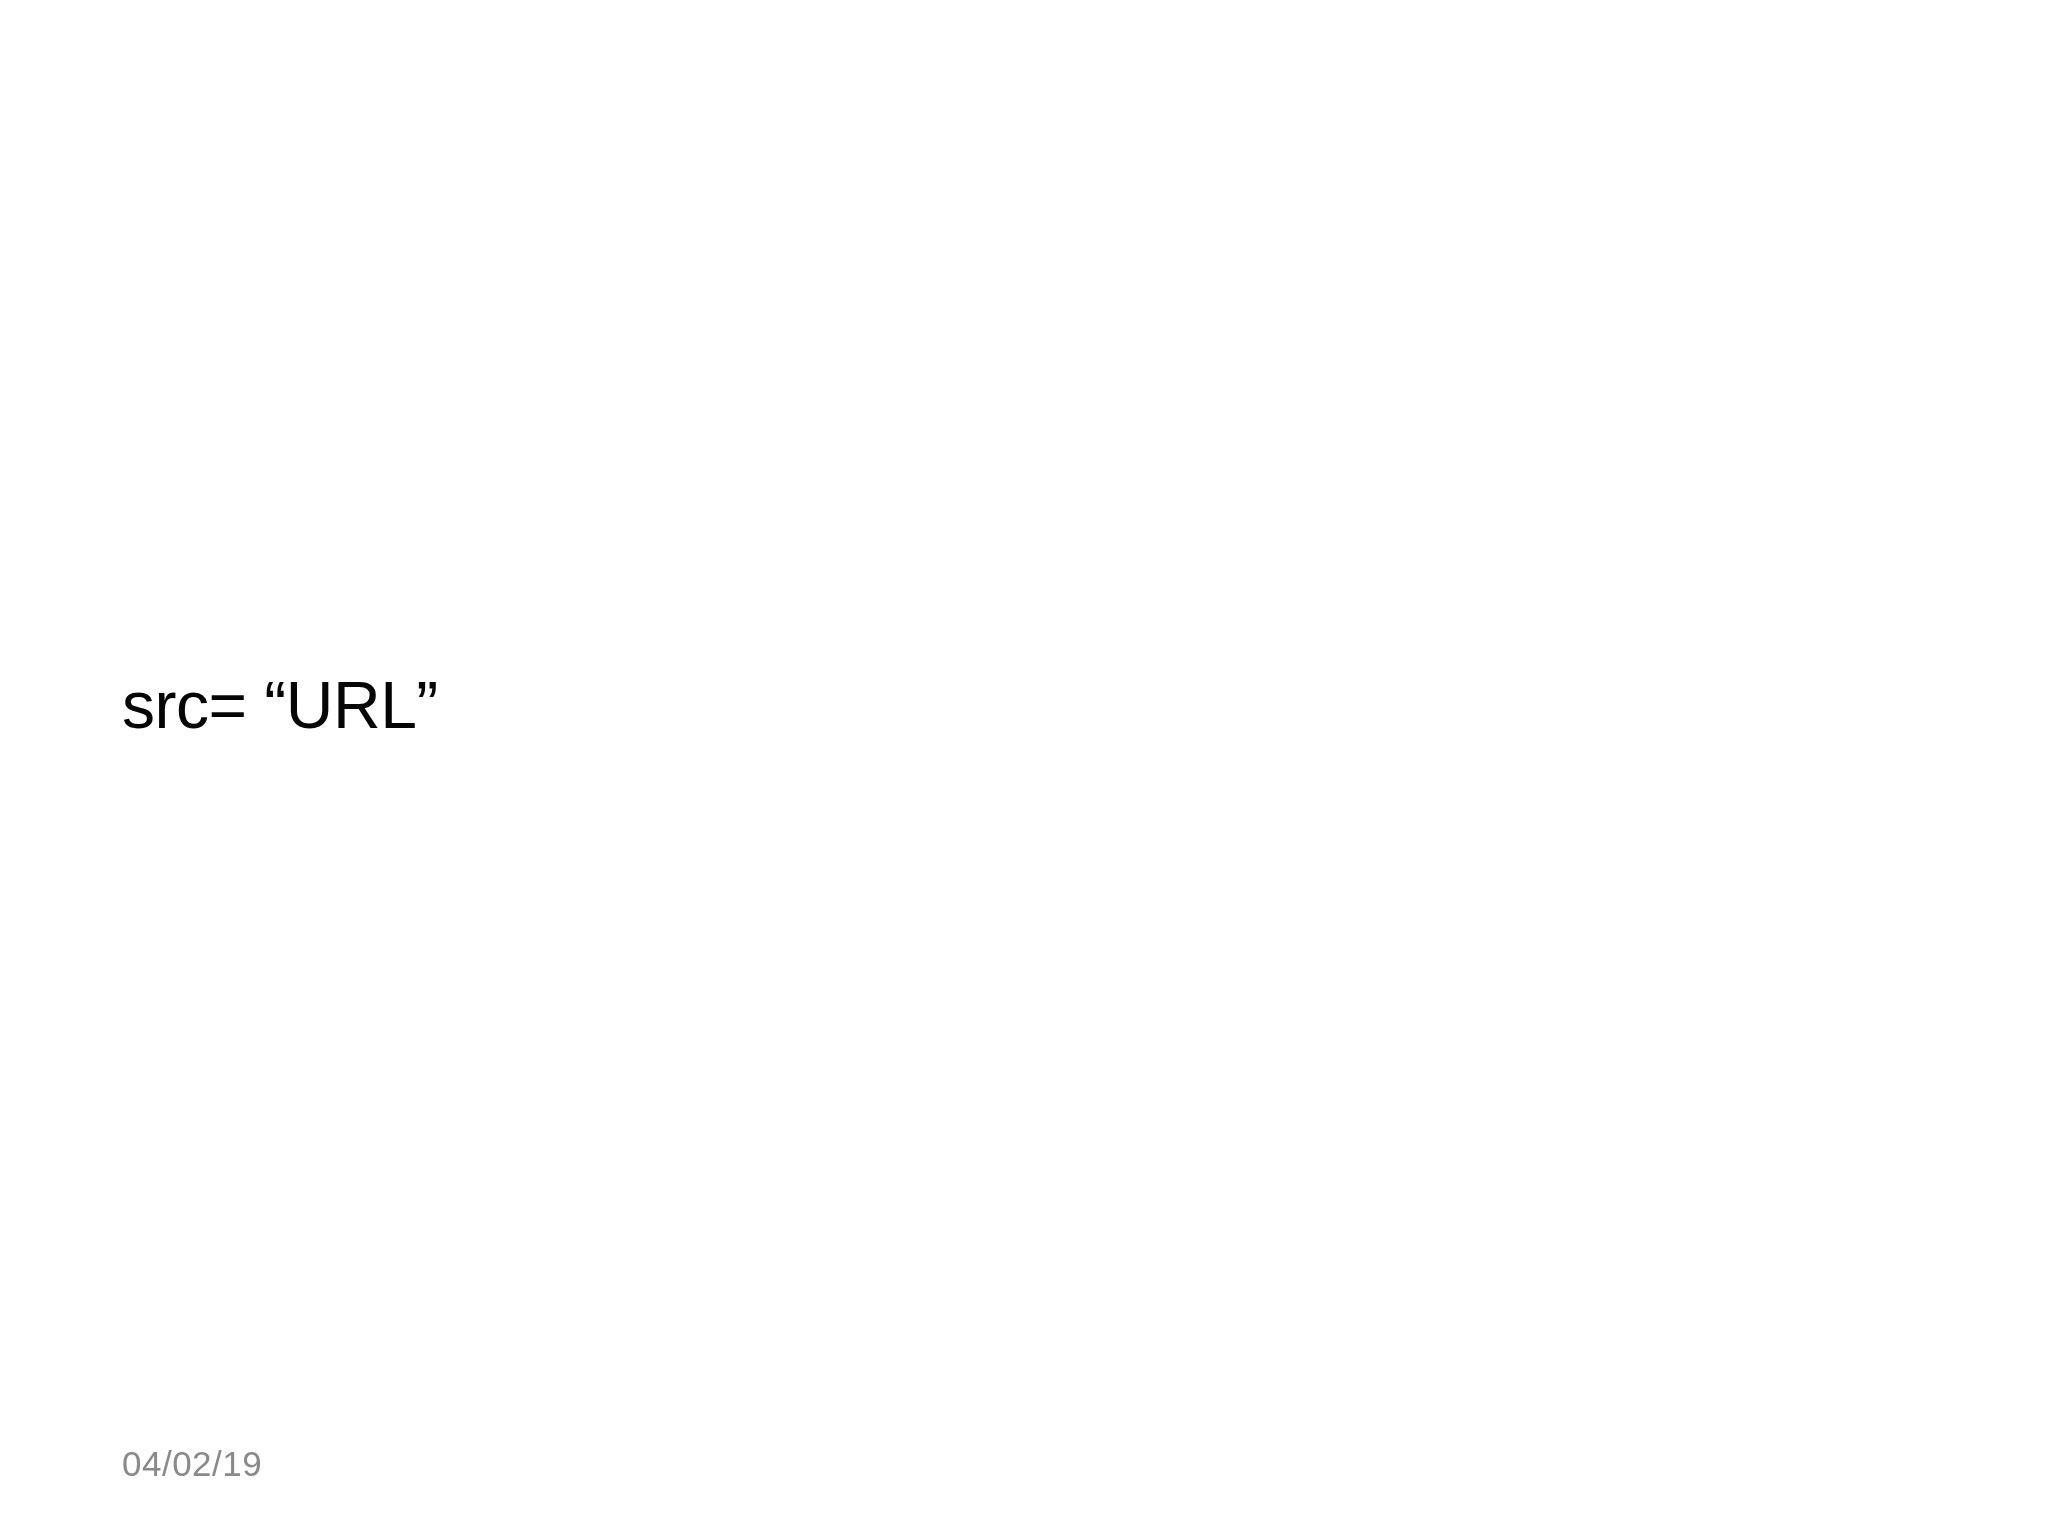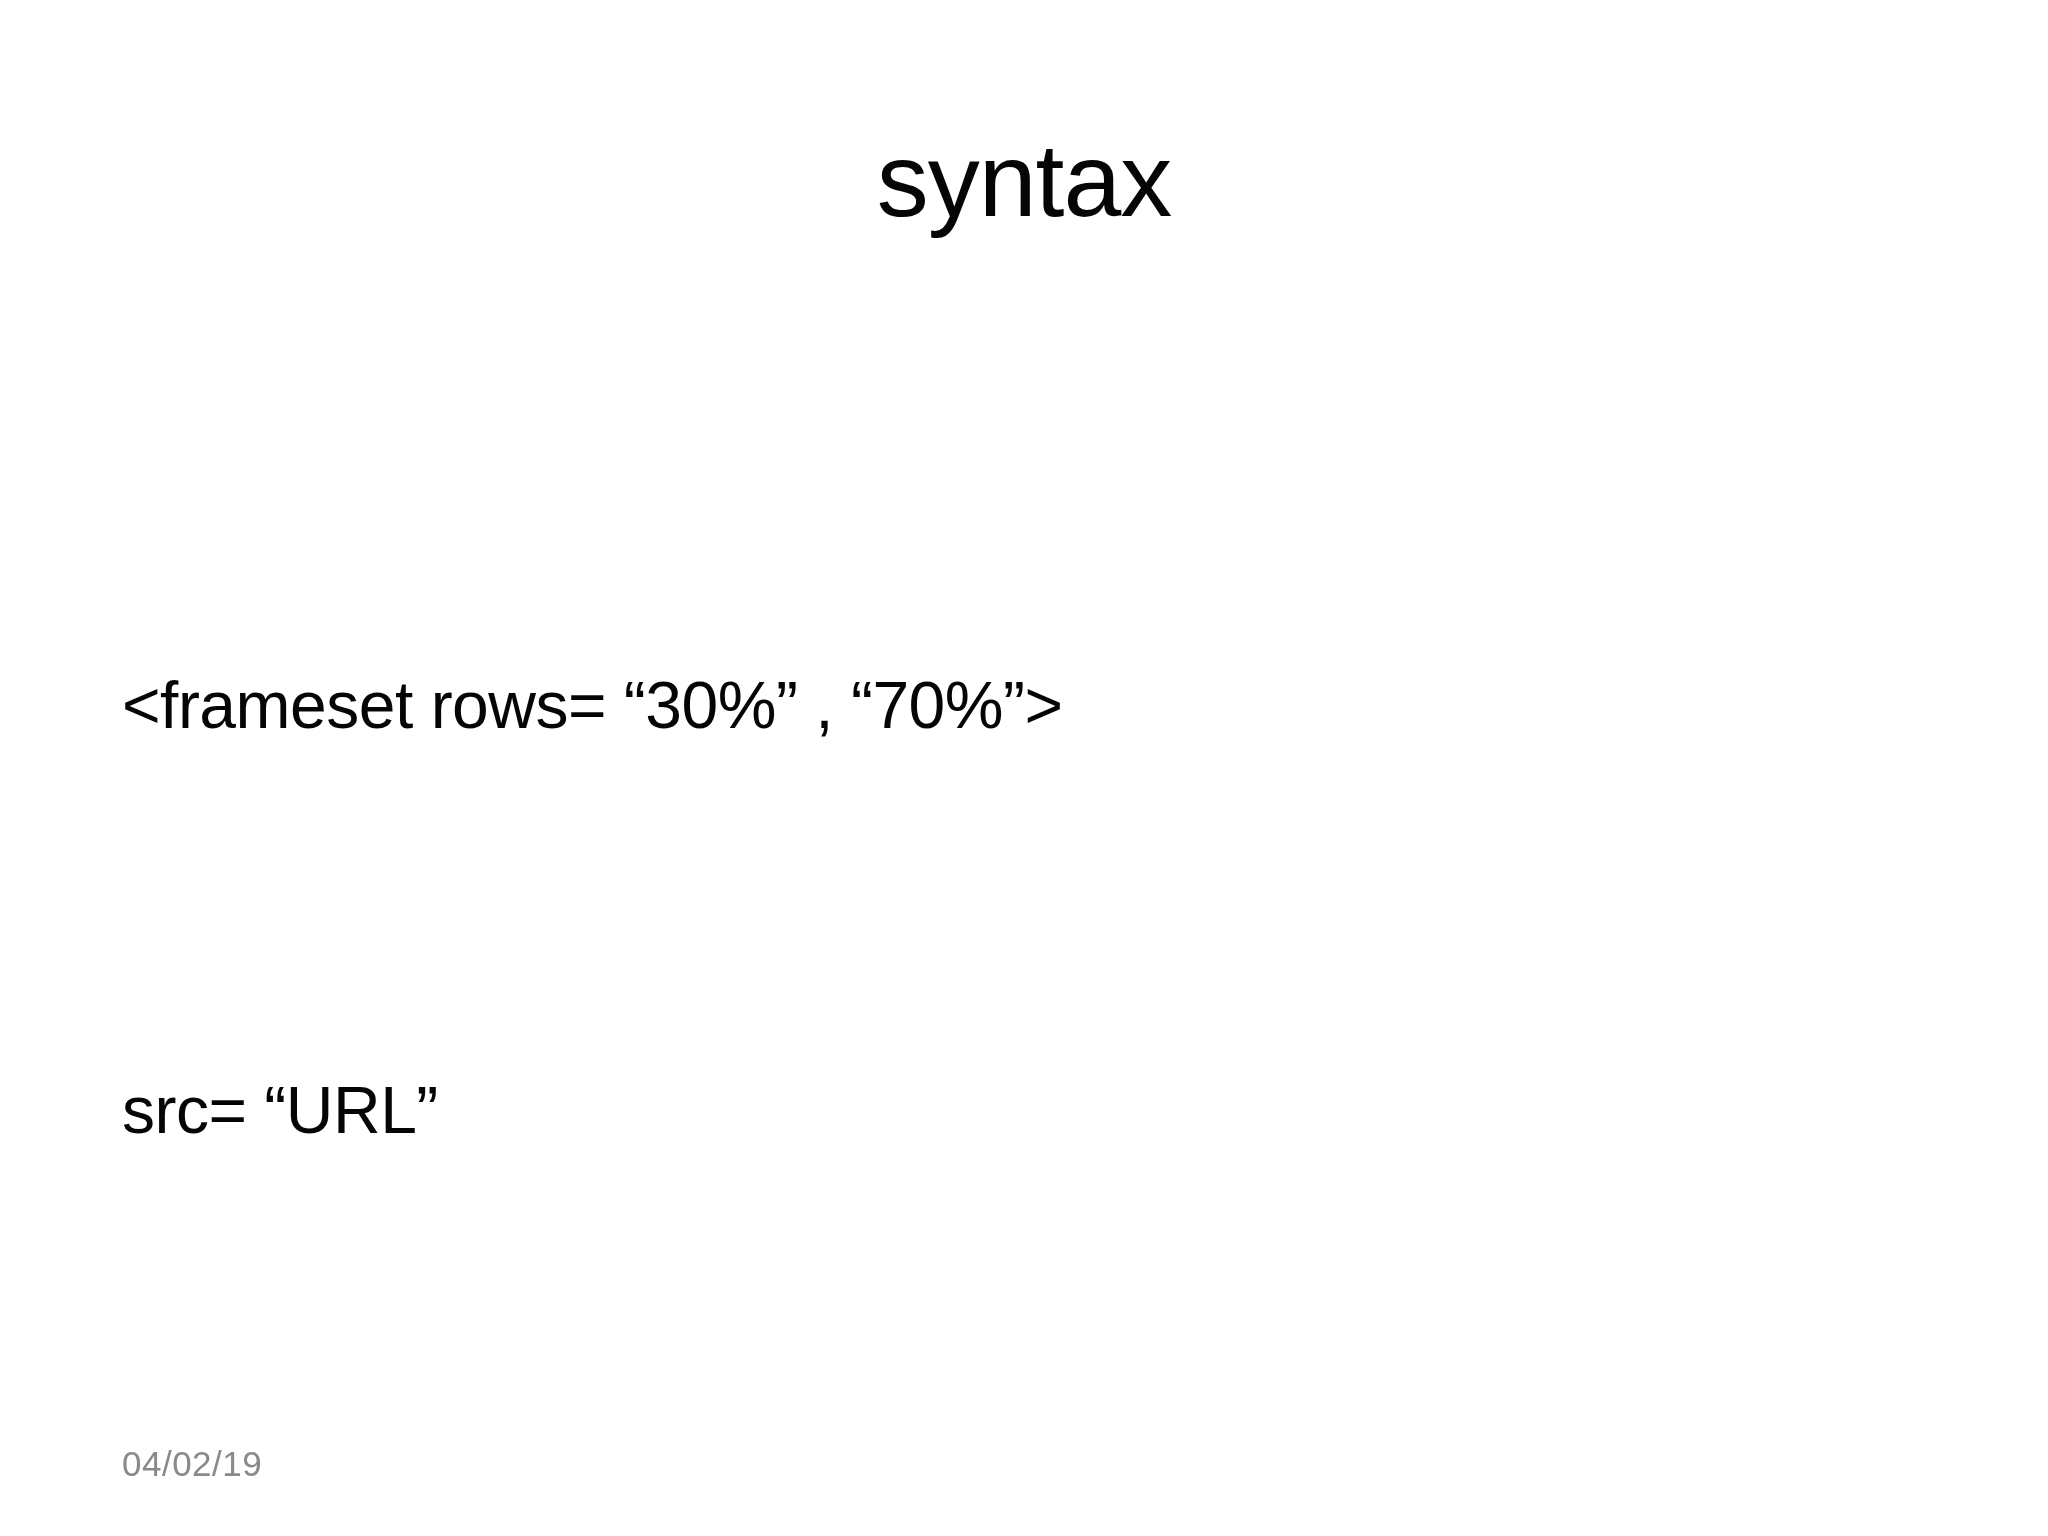--- a/index.html
+++ b/index.html
@@ -54,24 +54,22 @@
     font-size: 35px;
     color: #8a8a8a;
     letter-spacing: 0.5px;
   }
 </style>
 </head>
 <body>
 
 <div class="slide">
 
-  <div class="slide-title">syntax</div>
 
   <div class="code-block">
-    <div class="code-line">&lt;frameset rows= “30%” , “70%”&gt;</div>
     <div class="code-line">src= “URL”</div>
     
     
     
     
   </div>
 
   <div class="slide-footer">04/02/19</div>
 
 </div>

